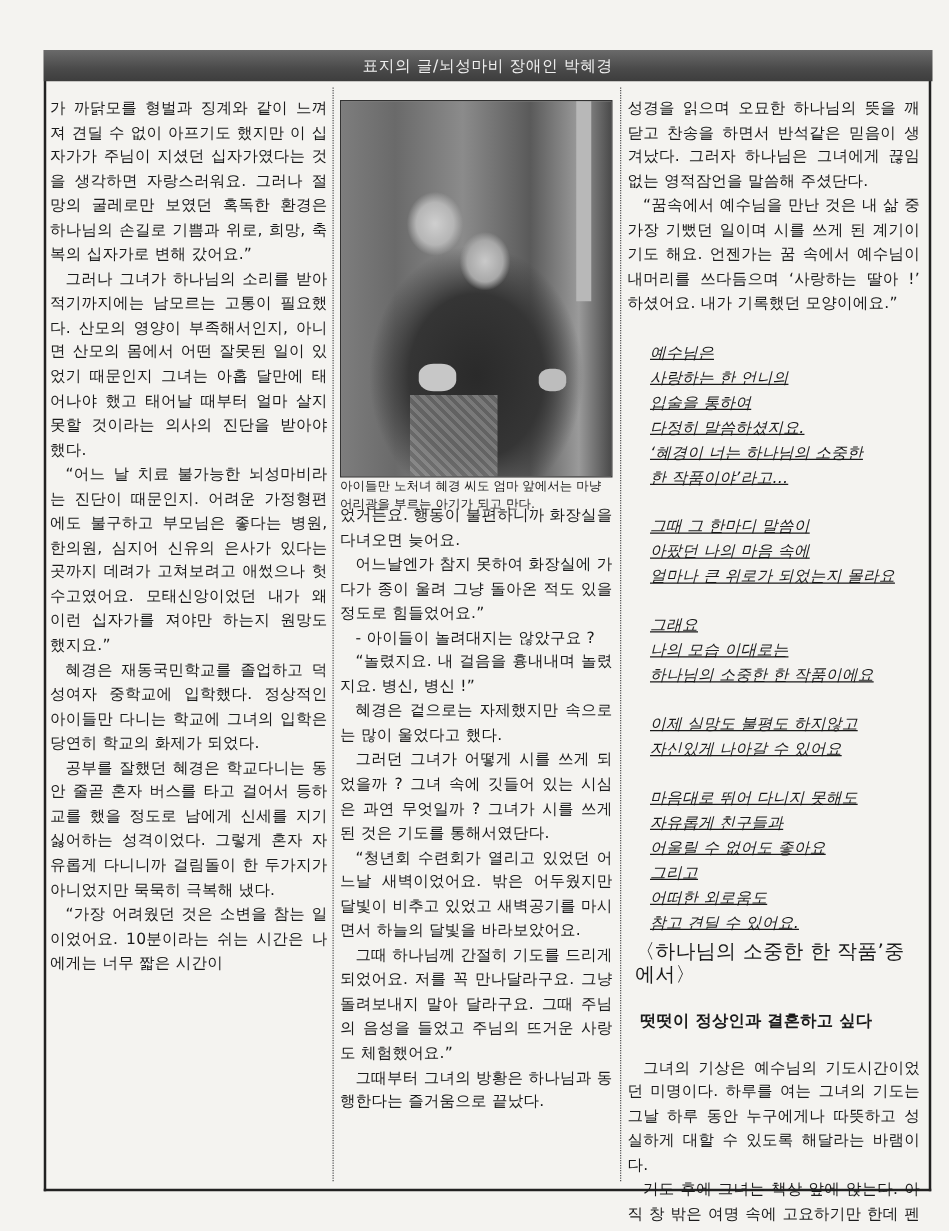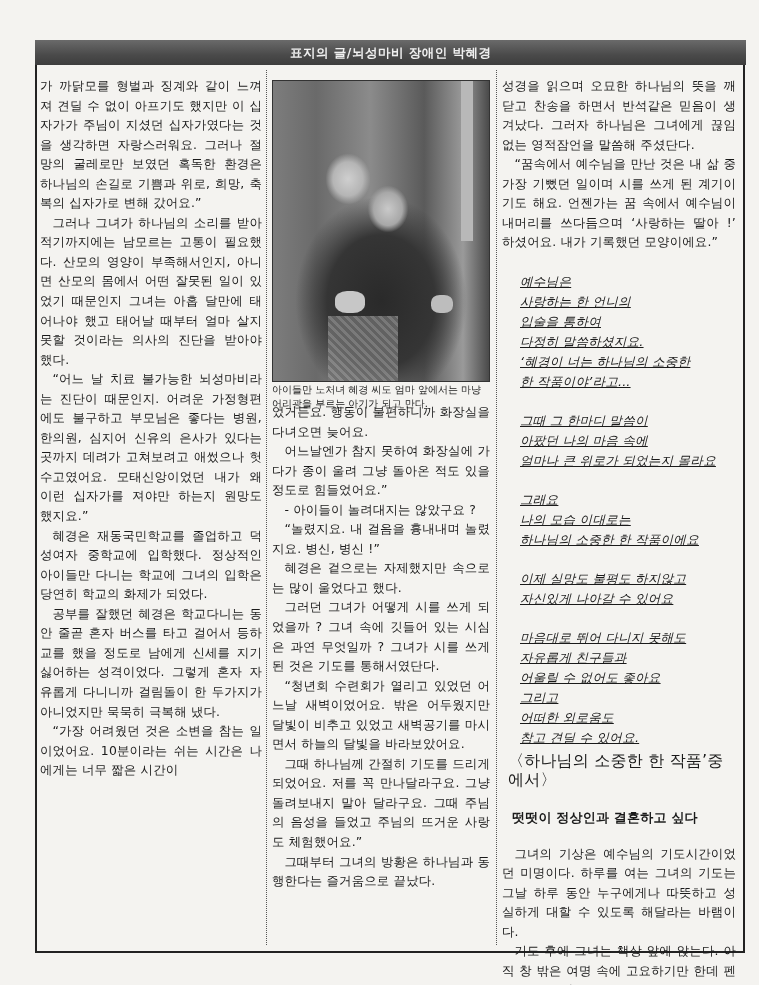--- a/index.html
+++ b/index.html
@@ -2,21 +2,21 @@
 <html><head>
 <meta charset="utf-8">
 <style>
   html, body { margin:0; padding:0; }
   body { width:759px; height:985px; background:#f4f3f0; position:relative; overflow:hidden;
          font-family:"DejaVu Sans", sans-serif; color:#1a1a1a; }
   .page-box { position:absolute; left:35px; top:40px; width:710px; height:913px;
               border:2px solid #222; border-top:none; box-sizing:border-box; }
   .header-bar { position:absolute; left:35px; top:40px; width:711px; height:25px;
                 background:linear-gradient(#6a6a6a,#4a4a4a 60%,#3d3d3d); }
-  .header-title { position:absolute; left:290px; top:45px; font-size:12.5px; font-weight:bold;
+  .header-title { position:absolute; left:290px; top:45px; font-size:12.5px; font-weight:normal;
                   color:#f0f0f0; letter-spacing:0.5px; }
   .col { position:absolute; font-size:12.4px; line-height:19.55px; letter-spacing:0.2px; }
   .col p { margin:0; text-align:justify; }
   .col p.ind { text-indent:1em; }
   .col1 { left:40px; top:76px; width:222px; }
   .col2 { left:272px; top:402px; width:218px; }
   .col3 { left:502px; top:76px; width:234px; }
   .divider { position:absolute; top:70px; width:0; border-left:1px dotted #555; }
   .div1 { left:266px; height:875px; }
   .div2 { left:496px; height:875px; }

